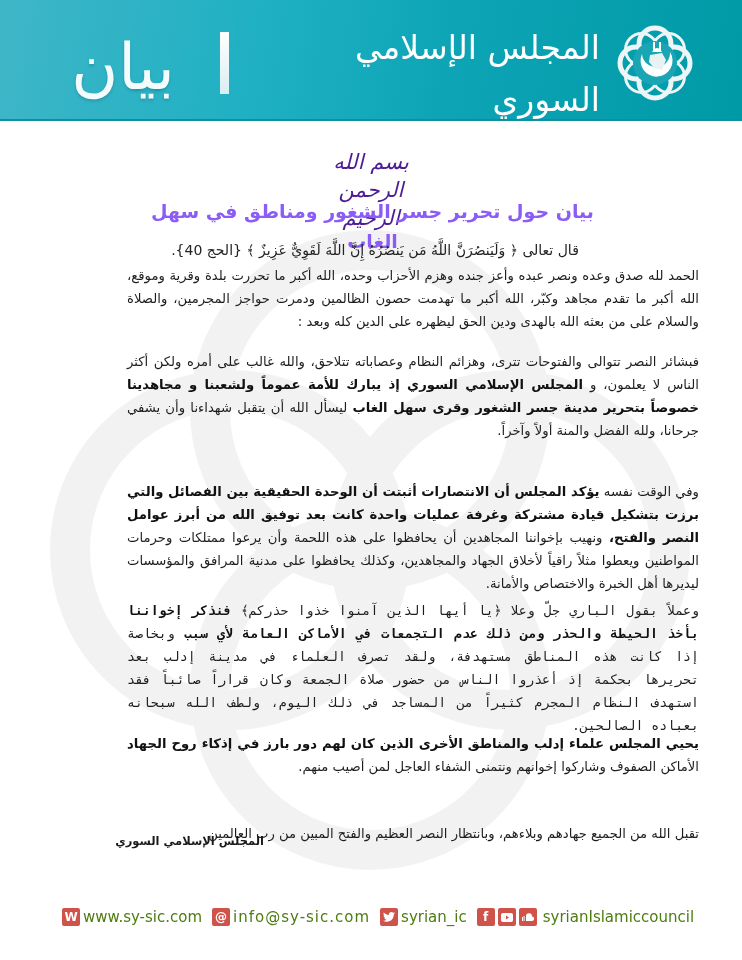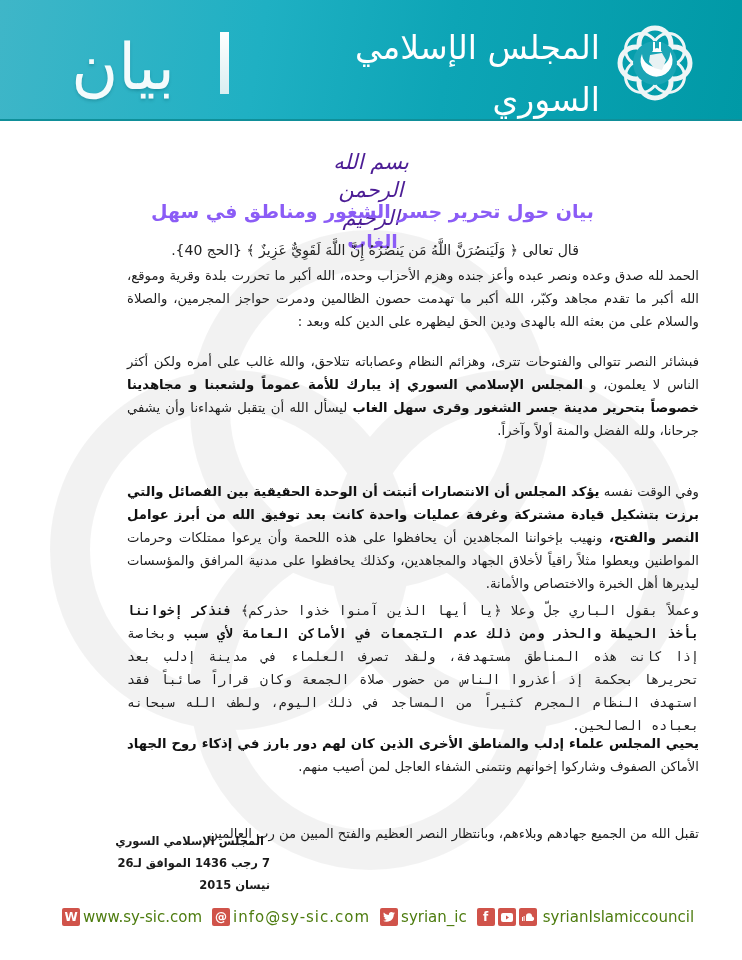--- a/index.html
+++ b/index.html
@@ -142,21 +142,20 @@
 </div>
 
 <div class="para p5">
   <b>يحيي المجلس علماء إدلب والمناطق الأخرى الذين كان لهم دور بارز في إذكاء روح الجهاد</b><span> الأماكن الصفوف وشاركوا إخوانهم ونتمنى الشفاء العاجل لمن أصيب منهم.</span>
 </div>
 
 <div class="para p6 closing">تقبل الله من الجميع جهادهم وبلاءهم، وبانتظار النصر العظيم والفتح المبين من رب العالمين</div>
 
 <div class="signature">
   <div class="org">المجلس الإسلامي السوري</div>
-  <div>7 رجب 1436 الموافق لـ26 نيسان 2015</div>
 </div>
 
 <div class="footer">
   <div class="f-item">
     <span class="f-icon">W</span>
     <span class="f-text">www.sy-sic.com</span>
   </div>
   <div class="f-item">
     <span class="f-icon">@</span>
     <span class="f-text mail">info@sy-sic.com</span>

